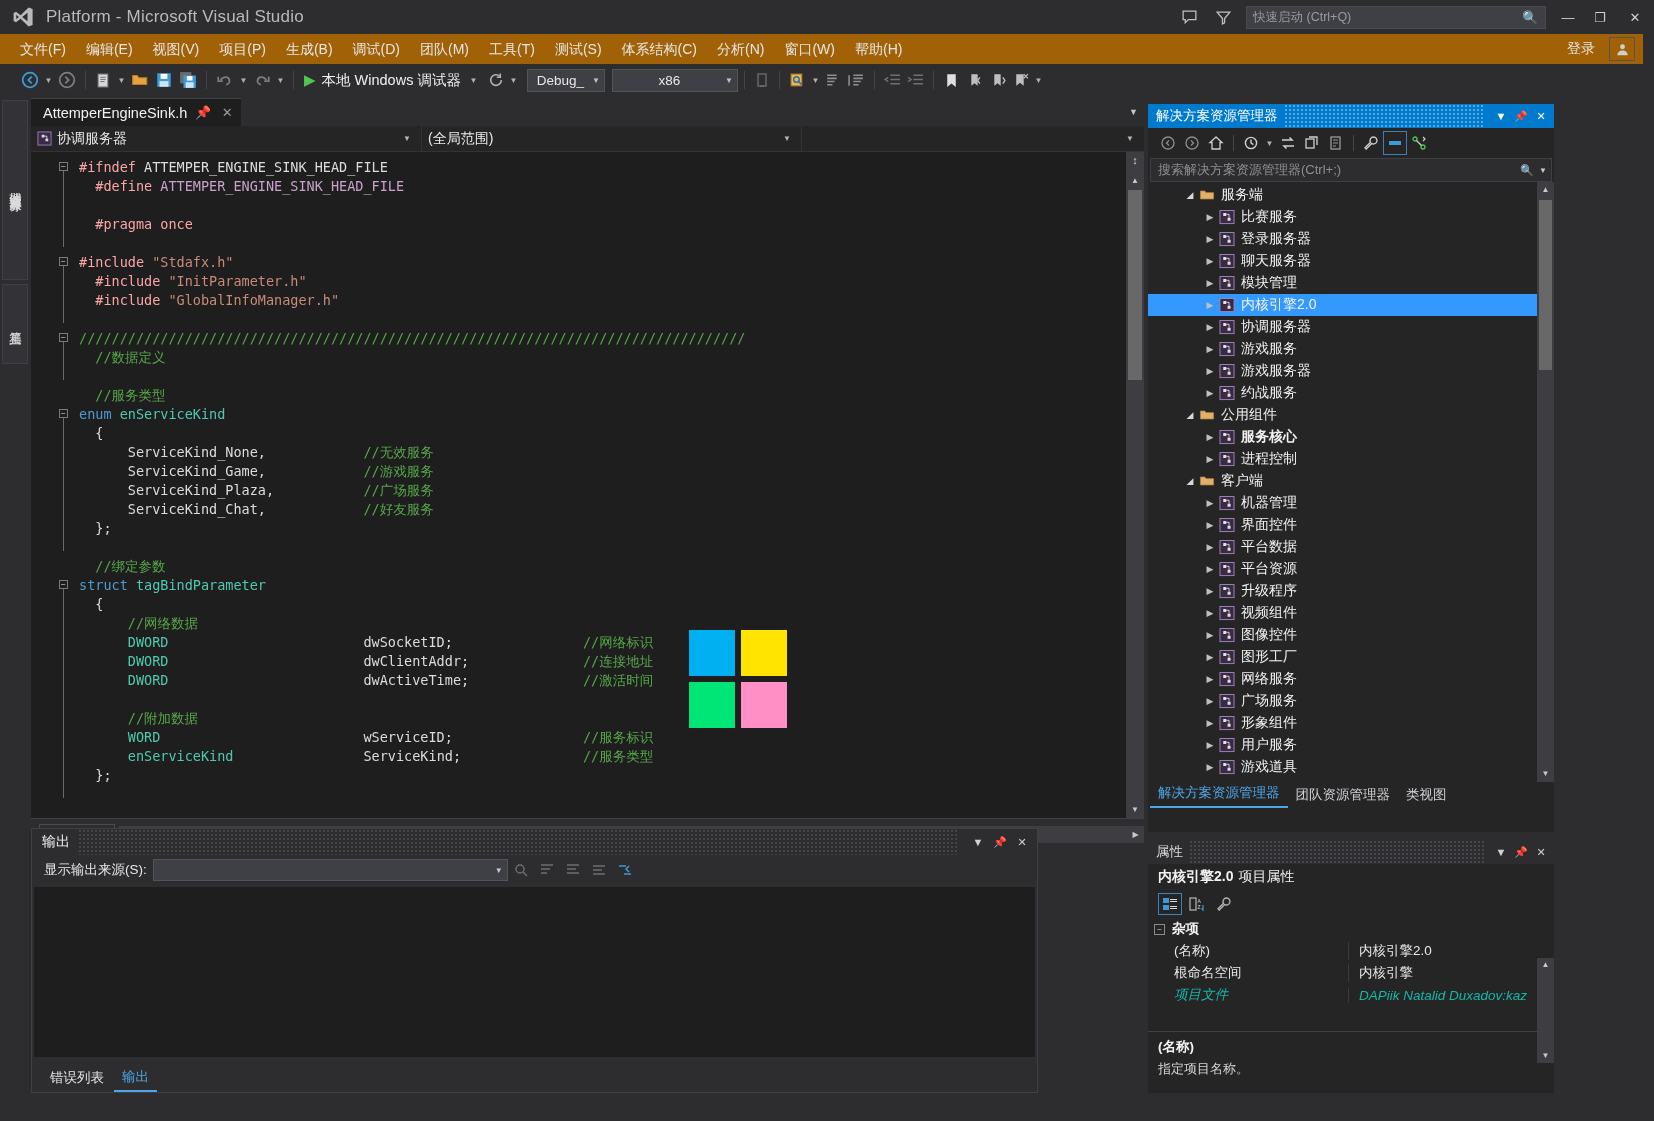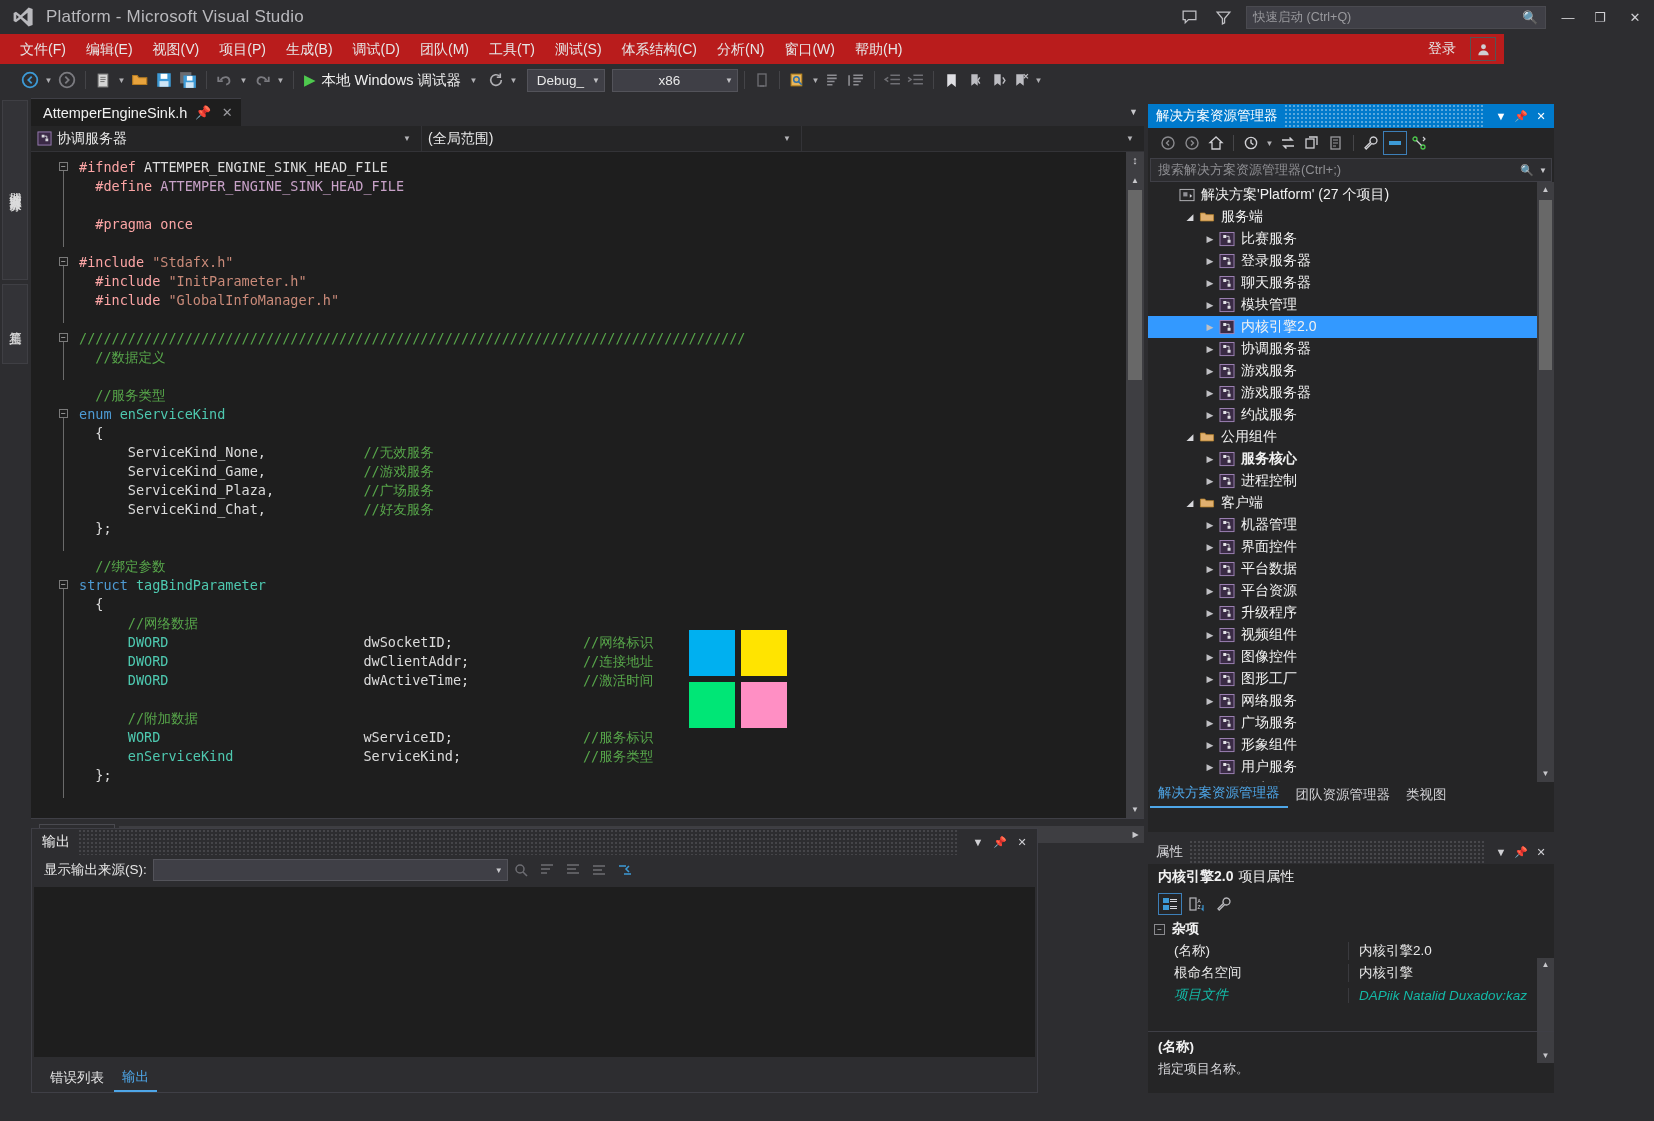--- a/index.html
+++ b/index.html
@@ -28,22 +28,22 @@
     width:300px; height:23px; background:#3f3f46; border:1px solid #4a4a50;
     display:flex; align-items:center; padding:0 6px; margin:0 6px;
   }
   .quicklaunch .ql-text { font-size:12.5px; color:#9a9a9e; flex:1; }
   .quicklaunch .ql-ico { color:#c5c5c9; font-size:13px; }
   .wbtn { width:32px; height:30px; display:flex; align-items:center; justify-content:center; color:#d0d0d4; font-size:13px; }
   .wbtn.close { width:38px; }
 
   
   .menubar {
-    position:absolute; left:0; top:34px; width:1504px; height:30px;
-    background:#b91c1c; display:flex; align-items:center; padding-left:10px;
+    position:absolute; left:0; top:34px; width:1643px; height:30px;
+    background:#a16207; display:flex; align-items:center; padding-left:10px;
   }
   .menu-item { padding:0 10px; font-size:14px; color:#e6e6e6; line-height:30px; white-space:nowrap; }
   .menu-right { margin-left:auto; display:flex; align-items:center; padding-right:8px; }
   .signin { font-size:14px; color:#e6e6e6; padding:0 14px; }
   .acct-ico { width:26px; height:24px; border:1px solid #555; display:flex; align-items:center; justify-content:center; color:#ccc; }
 
   
   .toolbar {
     position:absolute; left:0; top:64px; width:1654px; height:32px;
     background:#2d2d30; display:flex; align-items:center; padding-left:18px; gap:0;
@@ -601,31 +601,20 @@
     </div>
 
     <div class="se-search">
       <span class="ph">搜索解决方案资源管理器(Ctrl+;)</span>
       <span class="si">🔍</span>
       <span class="sc">▼</span>
     </div>
 
     <div class="se-tree">
       <div id="tree-root">
-          <div class="trow" style="padding-left: 14px;">
-            <span class="tw"></span>
-            <span class="ticon">
-              <svg viewBox="0 0 16 16" width="16" height="15">
-                <rect x="0.5" y="1.5" width="15" height="12" fill="none" stroke="#b9b9bd"></rect>
-                <path d="M4 4.5h4.5v4.5H4z" fill="#8f8f95"></path>
-                <path d="M11 6.5l2.5 2-2.5 2z" fill="#d8d8dc"></path>
-              </svg>
-            </span>
-            <span>解决方案'Platform' (27 个项目)</span>
-          </div>
           <div class="trow" style="padding-left: 34px;">
             <span class="tw" style="transform: none; color: rgb(216, 216, 220);">◢</span>
             <span class="ticon">
               <svg viewBox="0 0 16 16" width="16" height="14">
                 <path d="M0.5 12.5V3.5h5l1.4 1.8h8.6v7.2z" fill="#e0b070" stroke="#b8852f" stroke-width=".9"></path>
               </svg>
             </span>
             <span>服务端</span>
           </div>
           <div class="trow" style="padding-left: 54px;">

